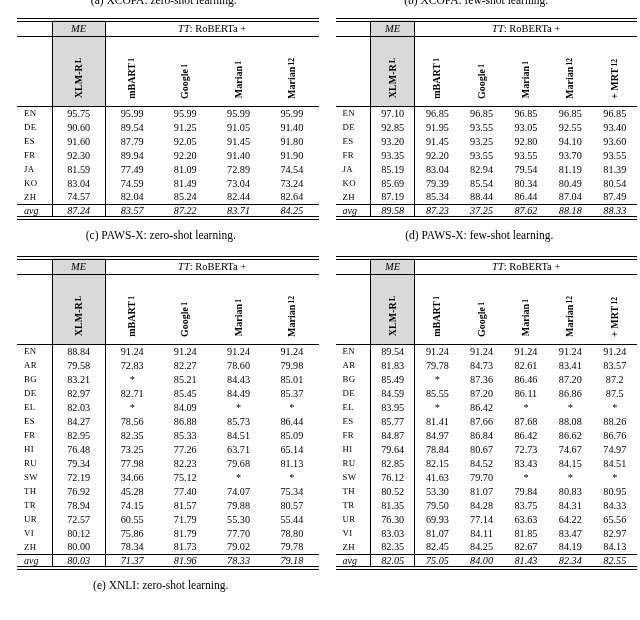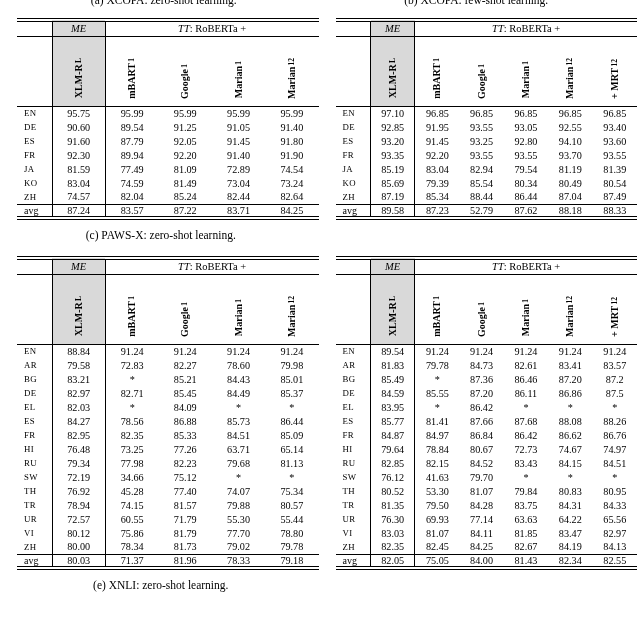--- a/index.html
+++ b/index.html
@@ -54,21 +54,21 @@
   .vr { border-right: 1px solid #000; }
   td {
     font-size: 10.2px; height: 14px;
     text-align: center; vertical-align: middle;
   }
   td.lang {
     text-align: left; padding-left: 7px;
     font-size: 8.8px; letter-spacing: 0.4px;
   }
   td.lang.avg-label { font-size: 10px; letter-spacing: 0; }
-  tr.avg td { border-top: 1px solid #000; }
+  tr.avg td { border-top: 1px solid #000; font-style: italic; }
   .tcap { text-align: center; font-size: 11.5px; margin-top: 9px; }
 </style>
 </head>
 <body>
 
 <div class="page">
   <div class="top-caps">
     <div class="clip-cap">(a) XCOPA: zero-shot learning.</div>
     <div class="clip-cap">(b) XCOPA: few-shot learning.</div>
   </div>
@@ -255,27 +255,28 @@
               <td>85.34</td>
               <td>88.44</td>
               <td>86.44</td>
               <td>87.04</td>
               <td>87.49</td>
             </tr>
             <tr class="avg">
               <td class="lang vr avg-label">avg</td>
               <td class="vr">89.58</td>
               <td>87.23</td>
-              <td>52.79</td>
+              <td>37.25</td>
               <td>87.62</td>
               <td>88.18</td>
               <td>88.33</td>
             </tr>
           </tbody>
         </table>
+        <div class="tcap">(d) PAWS-X: few-shot learning.</div>
       </div>
       <div class="panel">
         <table class="dt">
           <colgroup>
             <col class="c-lang">
             <col>
             <col>
             <col>
             <col>
             <col>

